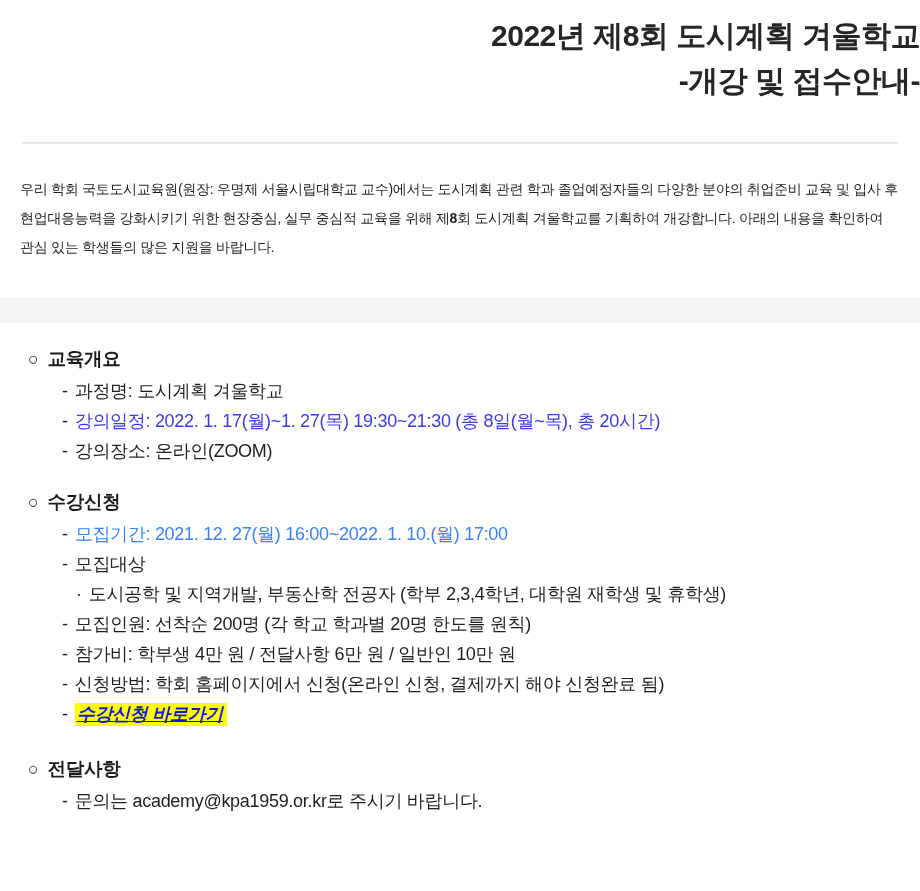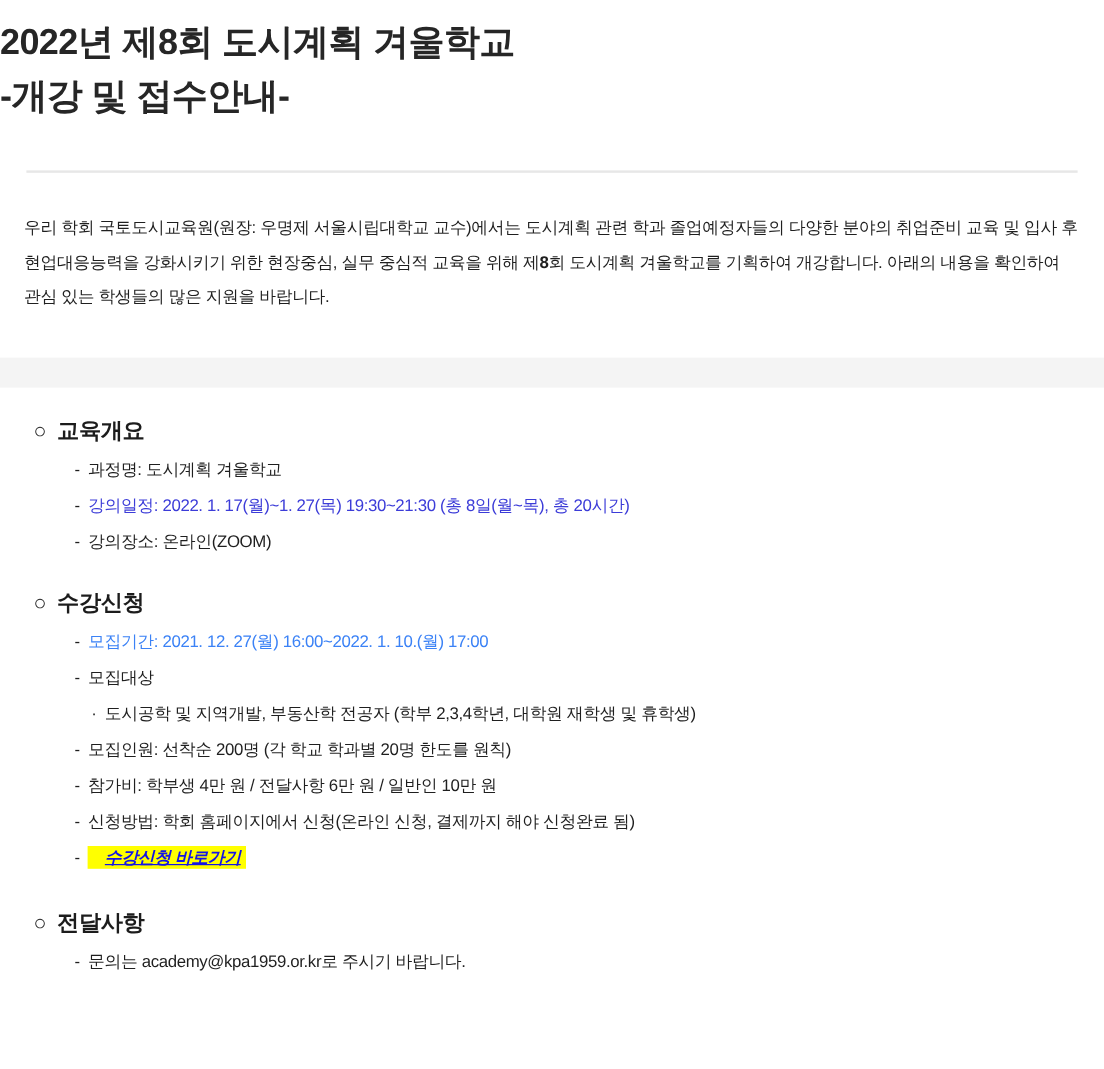--- a/index.html
+++ b/index.html
@@ -7,21 +7,21 @@
   body {
     width: 920px;
     height: 891px;
     overflow: hidden;
     font-family: "Liberation Sans", "DejaVu Sans", sans-serif;
     color: #202020;
   }
   .page { width: 920px; height: 891px; position: relative; background: #ffffff; }
 
   
-  .header { padding-top: 13px; text-align: left; }
+  .header { padding-top: 13px; text-align: right; }
   .title-line {
     font-size: 30px;
     font-weight: 700;
     line-height: 45px;
     color: #262626;
     letter-spacing: -0.5px;
   }
 
   
   .divider {
@@ -63,37 +63,37 @@
     margin-left: 8px;
   }
   .section-heading .circle {
     font-weight: 400;
     font-size: 18px;
     margin-right: 9px;
     color: #1c1c1c;
   }
   .item-list { list-style: none; margin-top: 5px; }
   .item-list li {
-    font-size: 14px;
+    font-size: 18px;
     line-height: 30px;
     letter-spacing: -0.3px;
     color: #1f1f1f;
     padding-left: 42px;
   }
   .item-list li.sub { padding-left: 56px; }
   .marker { color: #1f1f1f; margin-right: 7px; }
   .t-blue { color: #3c3cd8; }
   .t-red  { color: #3b82f6; }
   .link-line a {
     color: #1414e6;
     background: #ffff00;
     font-weight: 700;
     font-style: italic;
     text-decoration: underline;
-    padding: 1px 4px 2px 14px;
+    padding: 1px 4px 2px 2px;
     cursor: pointer;
   }
 </style>
 </head>
 <body>
 
 <div class="page">
 
   <div class="header">
     <div class="title-line">2022년 제8회 도시계획 겨울학교</div>

